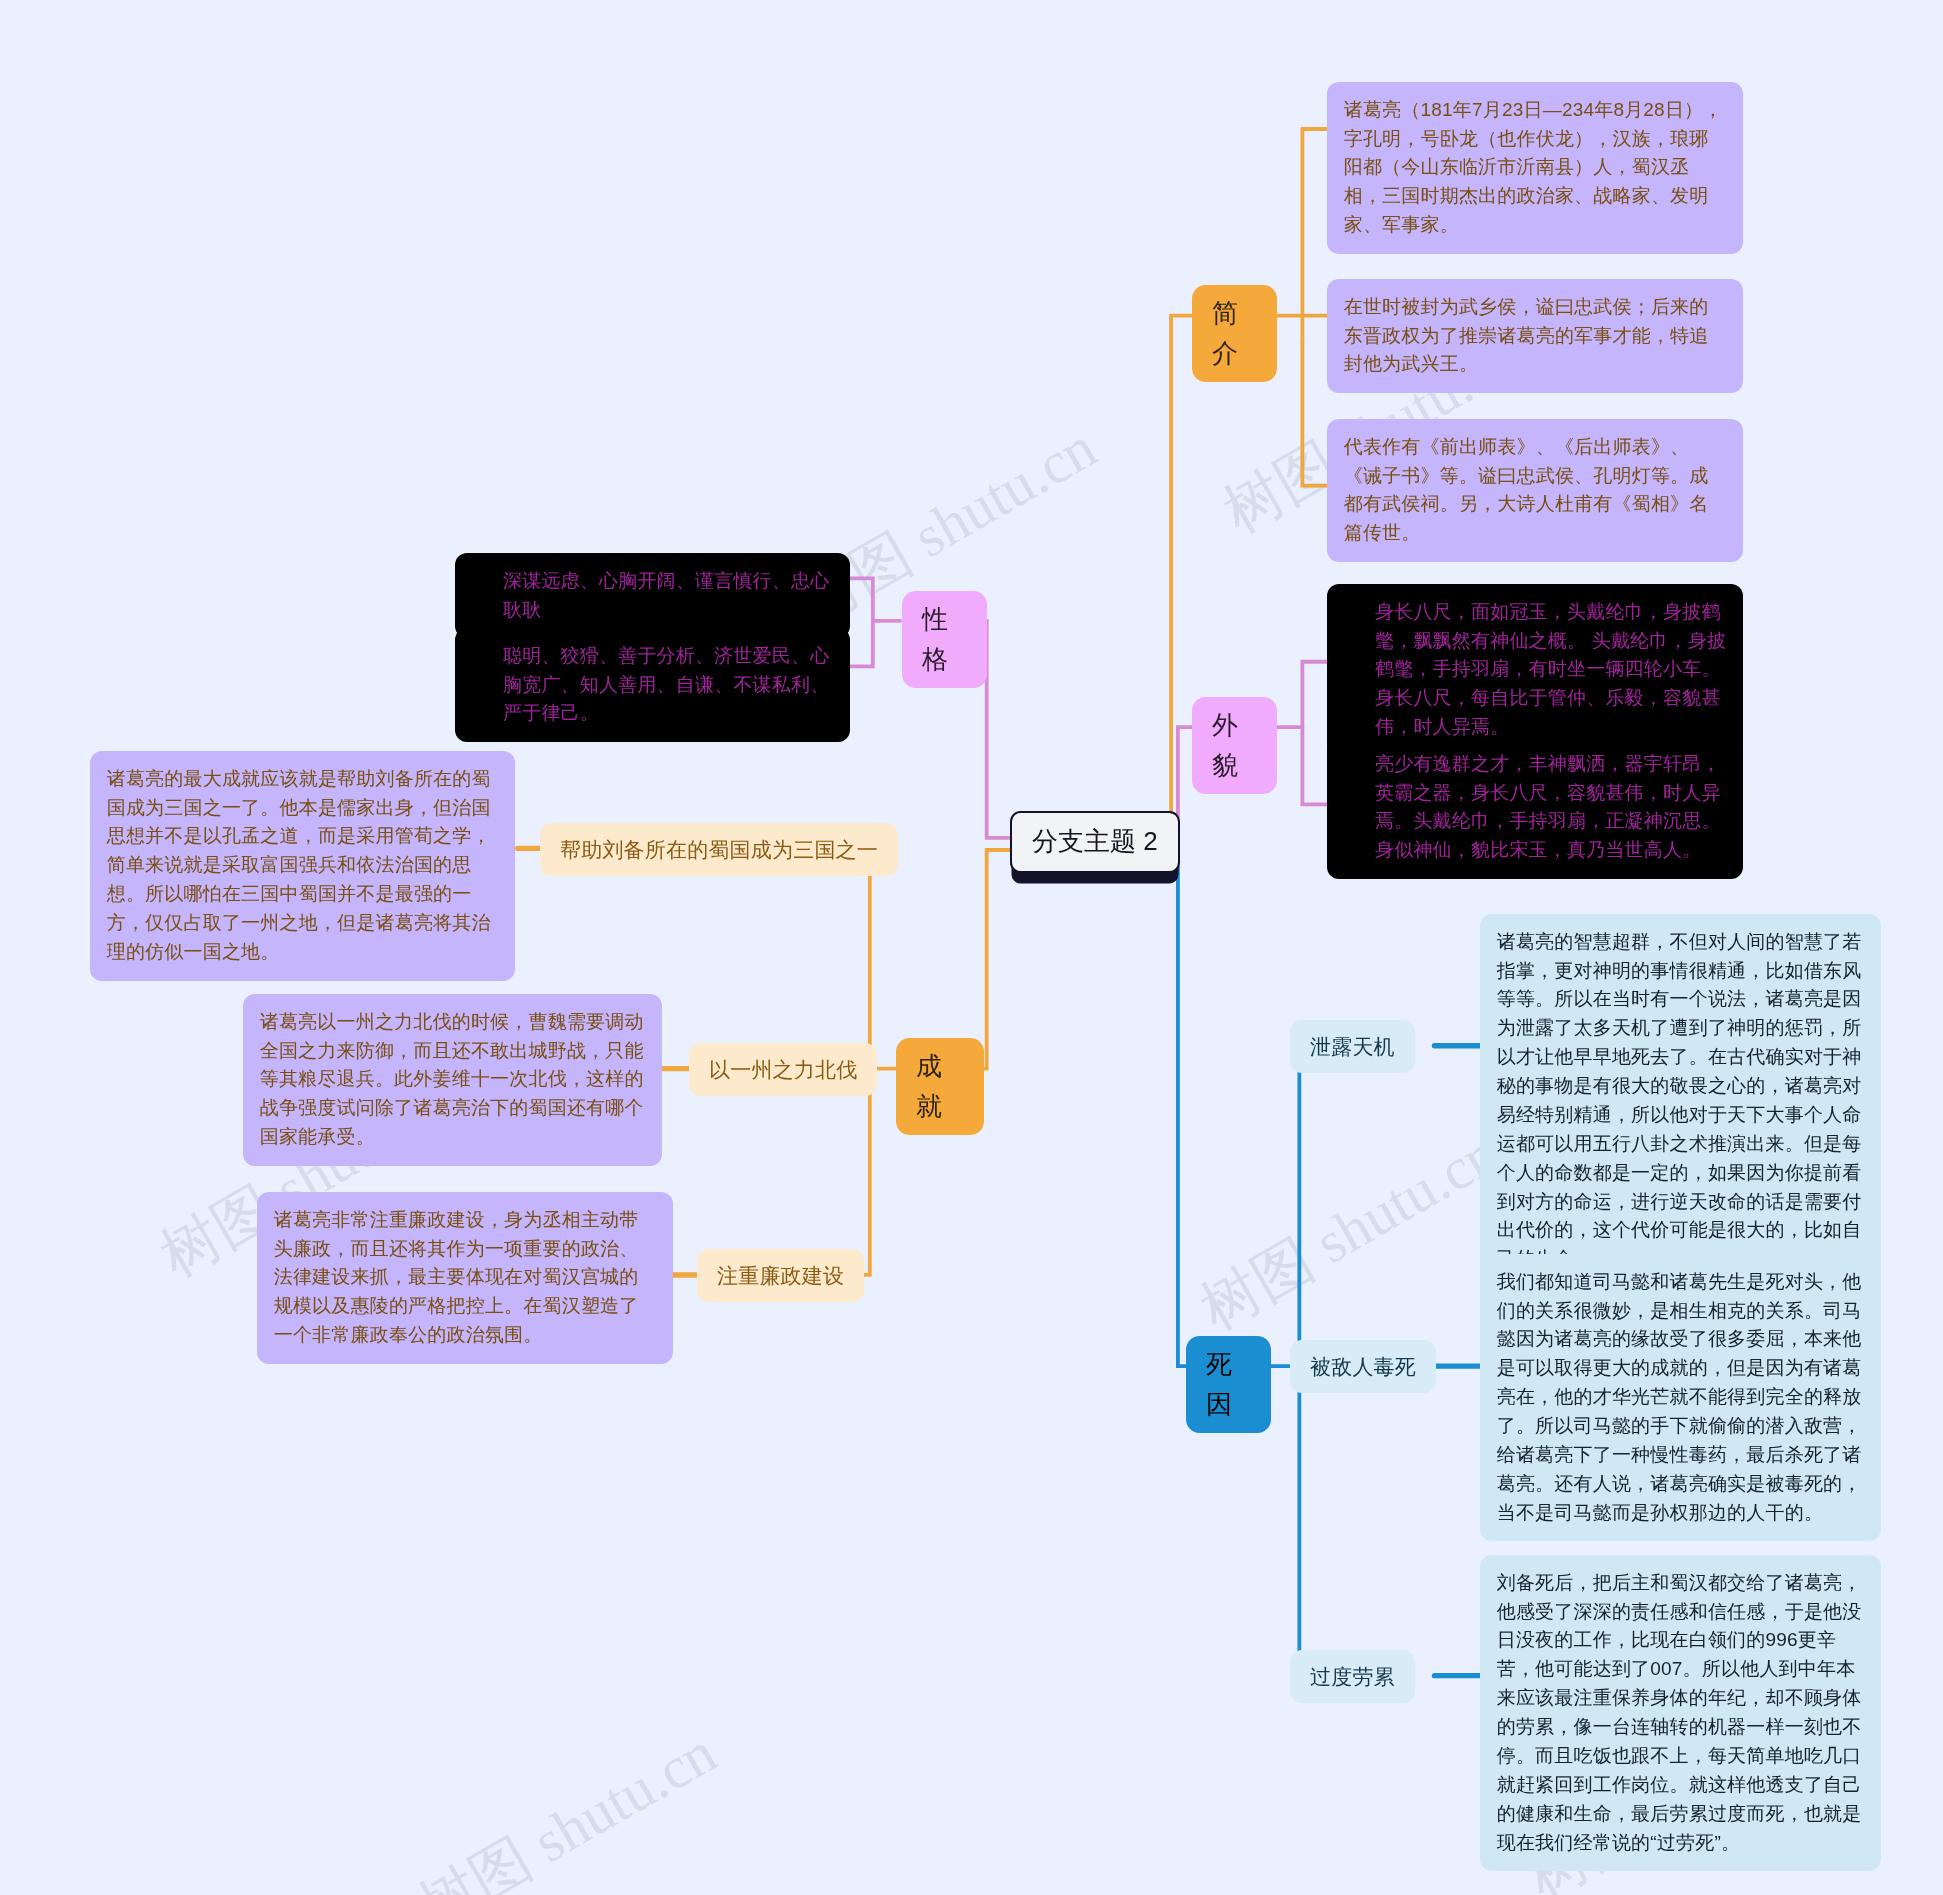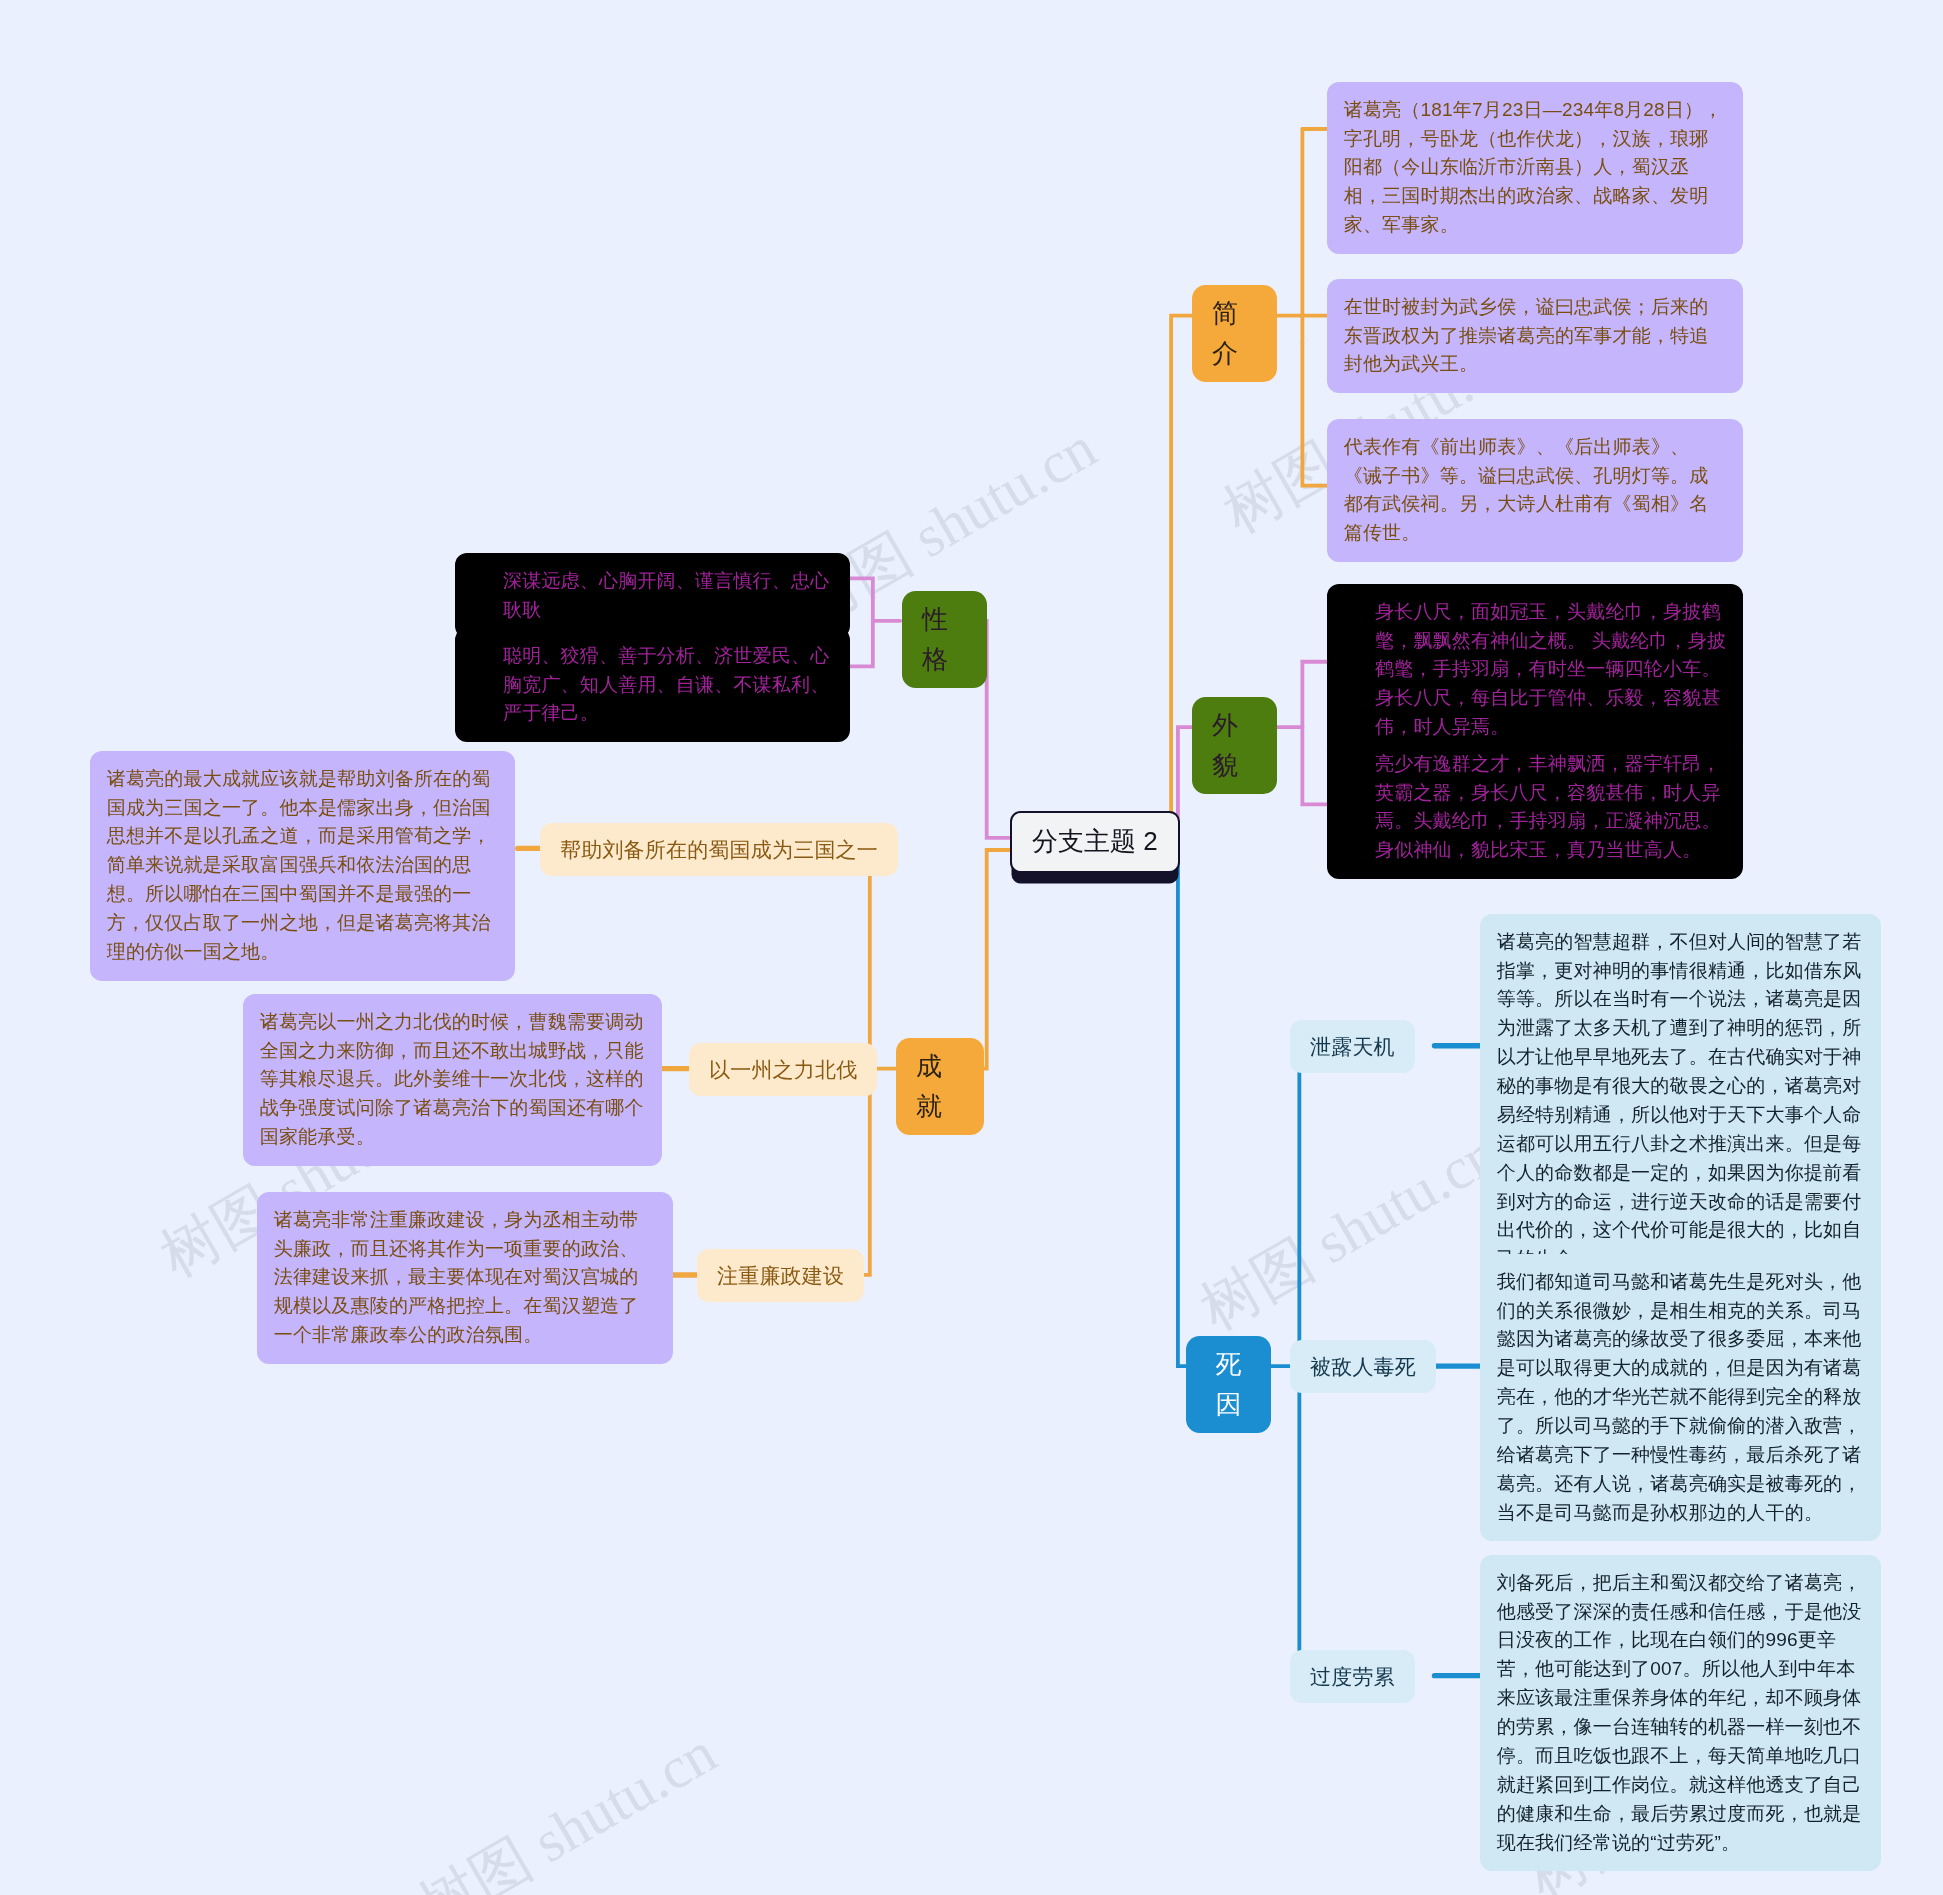--- a/index.html
+++ b/index.html
@@ -41,24 +41,24 @@
     border-radius: 12px;
     justify-content: center;
     white-space: nowrap;
   }
 
   
   .th-orange-main { background:#f5a93a; color:#2b2114; }
   .th-orange-sub  { background:#fdeacd; color:#8a5a12; }
   .th-orange-leaf { background:#c4b5fd; color:#7a4e10; }
 
-  .th-purple-main { background:#4d7c0f; color:#2b1b2a; }
+  .th-purple-main { background:#f0abfc; color:#2b1b2a; }
   .th-purple-leaf { background:#000000; color:#a1229a;padding-left:48px; }
 
-  .th-blue-main   { background:#1b8ed1; color:#ffffff;text-align:center; }
+  .th-blue-main   { background:#1b8ed1; color:#000000; }
   .th-blue-sub    { background:#d7ecf7; color:#16384d; }
   .th-blue-leaf   { background:#cfe8f4; color:#13222b; }
 
   .root {
     position:absolute;
     background:#f2f3f5;
     color:#15131e;
     border:2.3px solid #14122b;
     border-radius: 10.6px;
     box-shadow: 0 12px 0 -1.5px #14122b;

